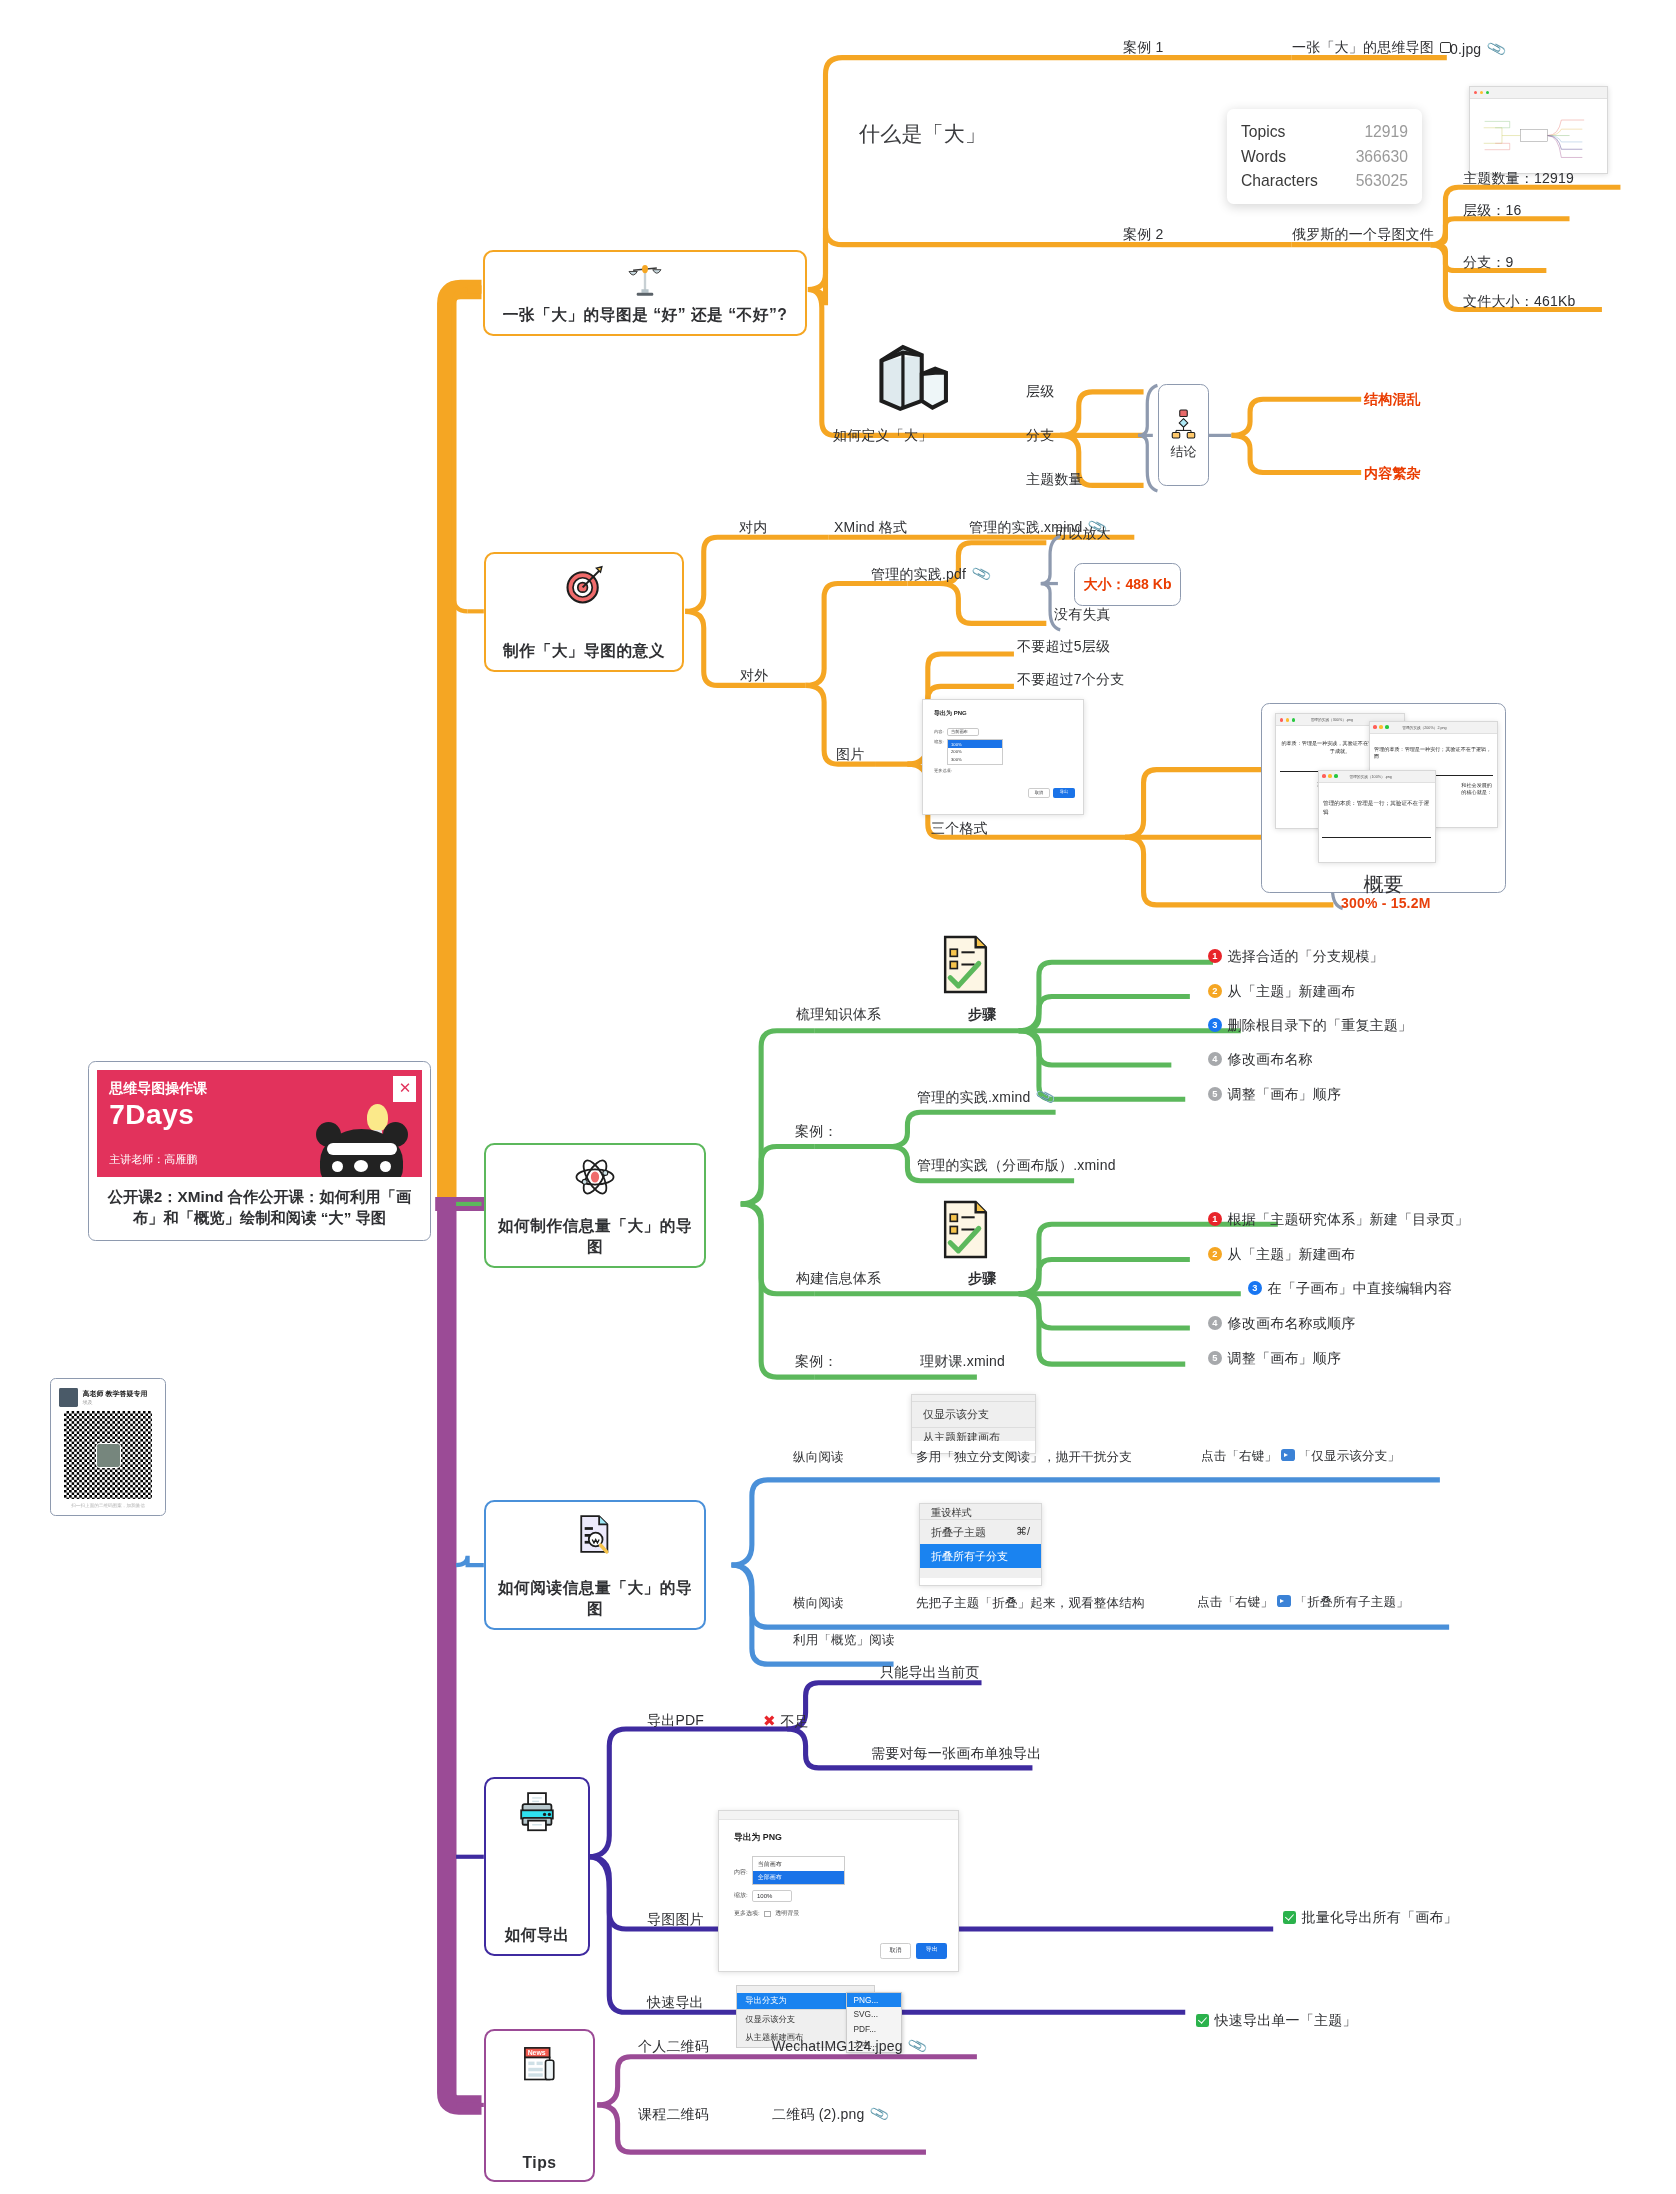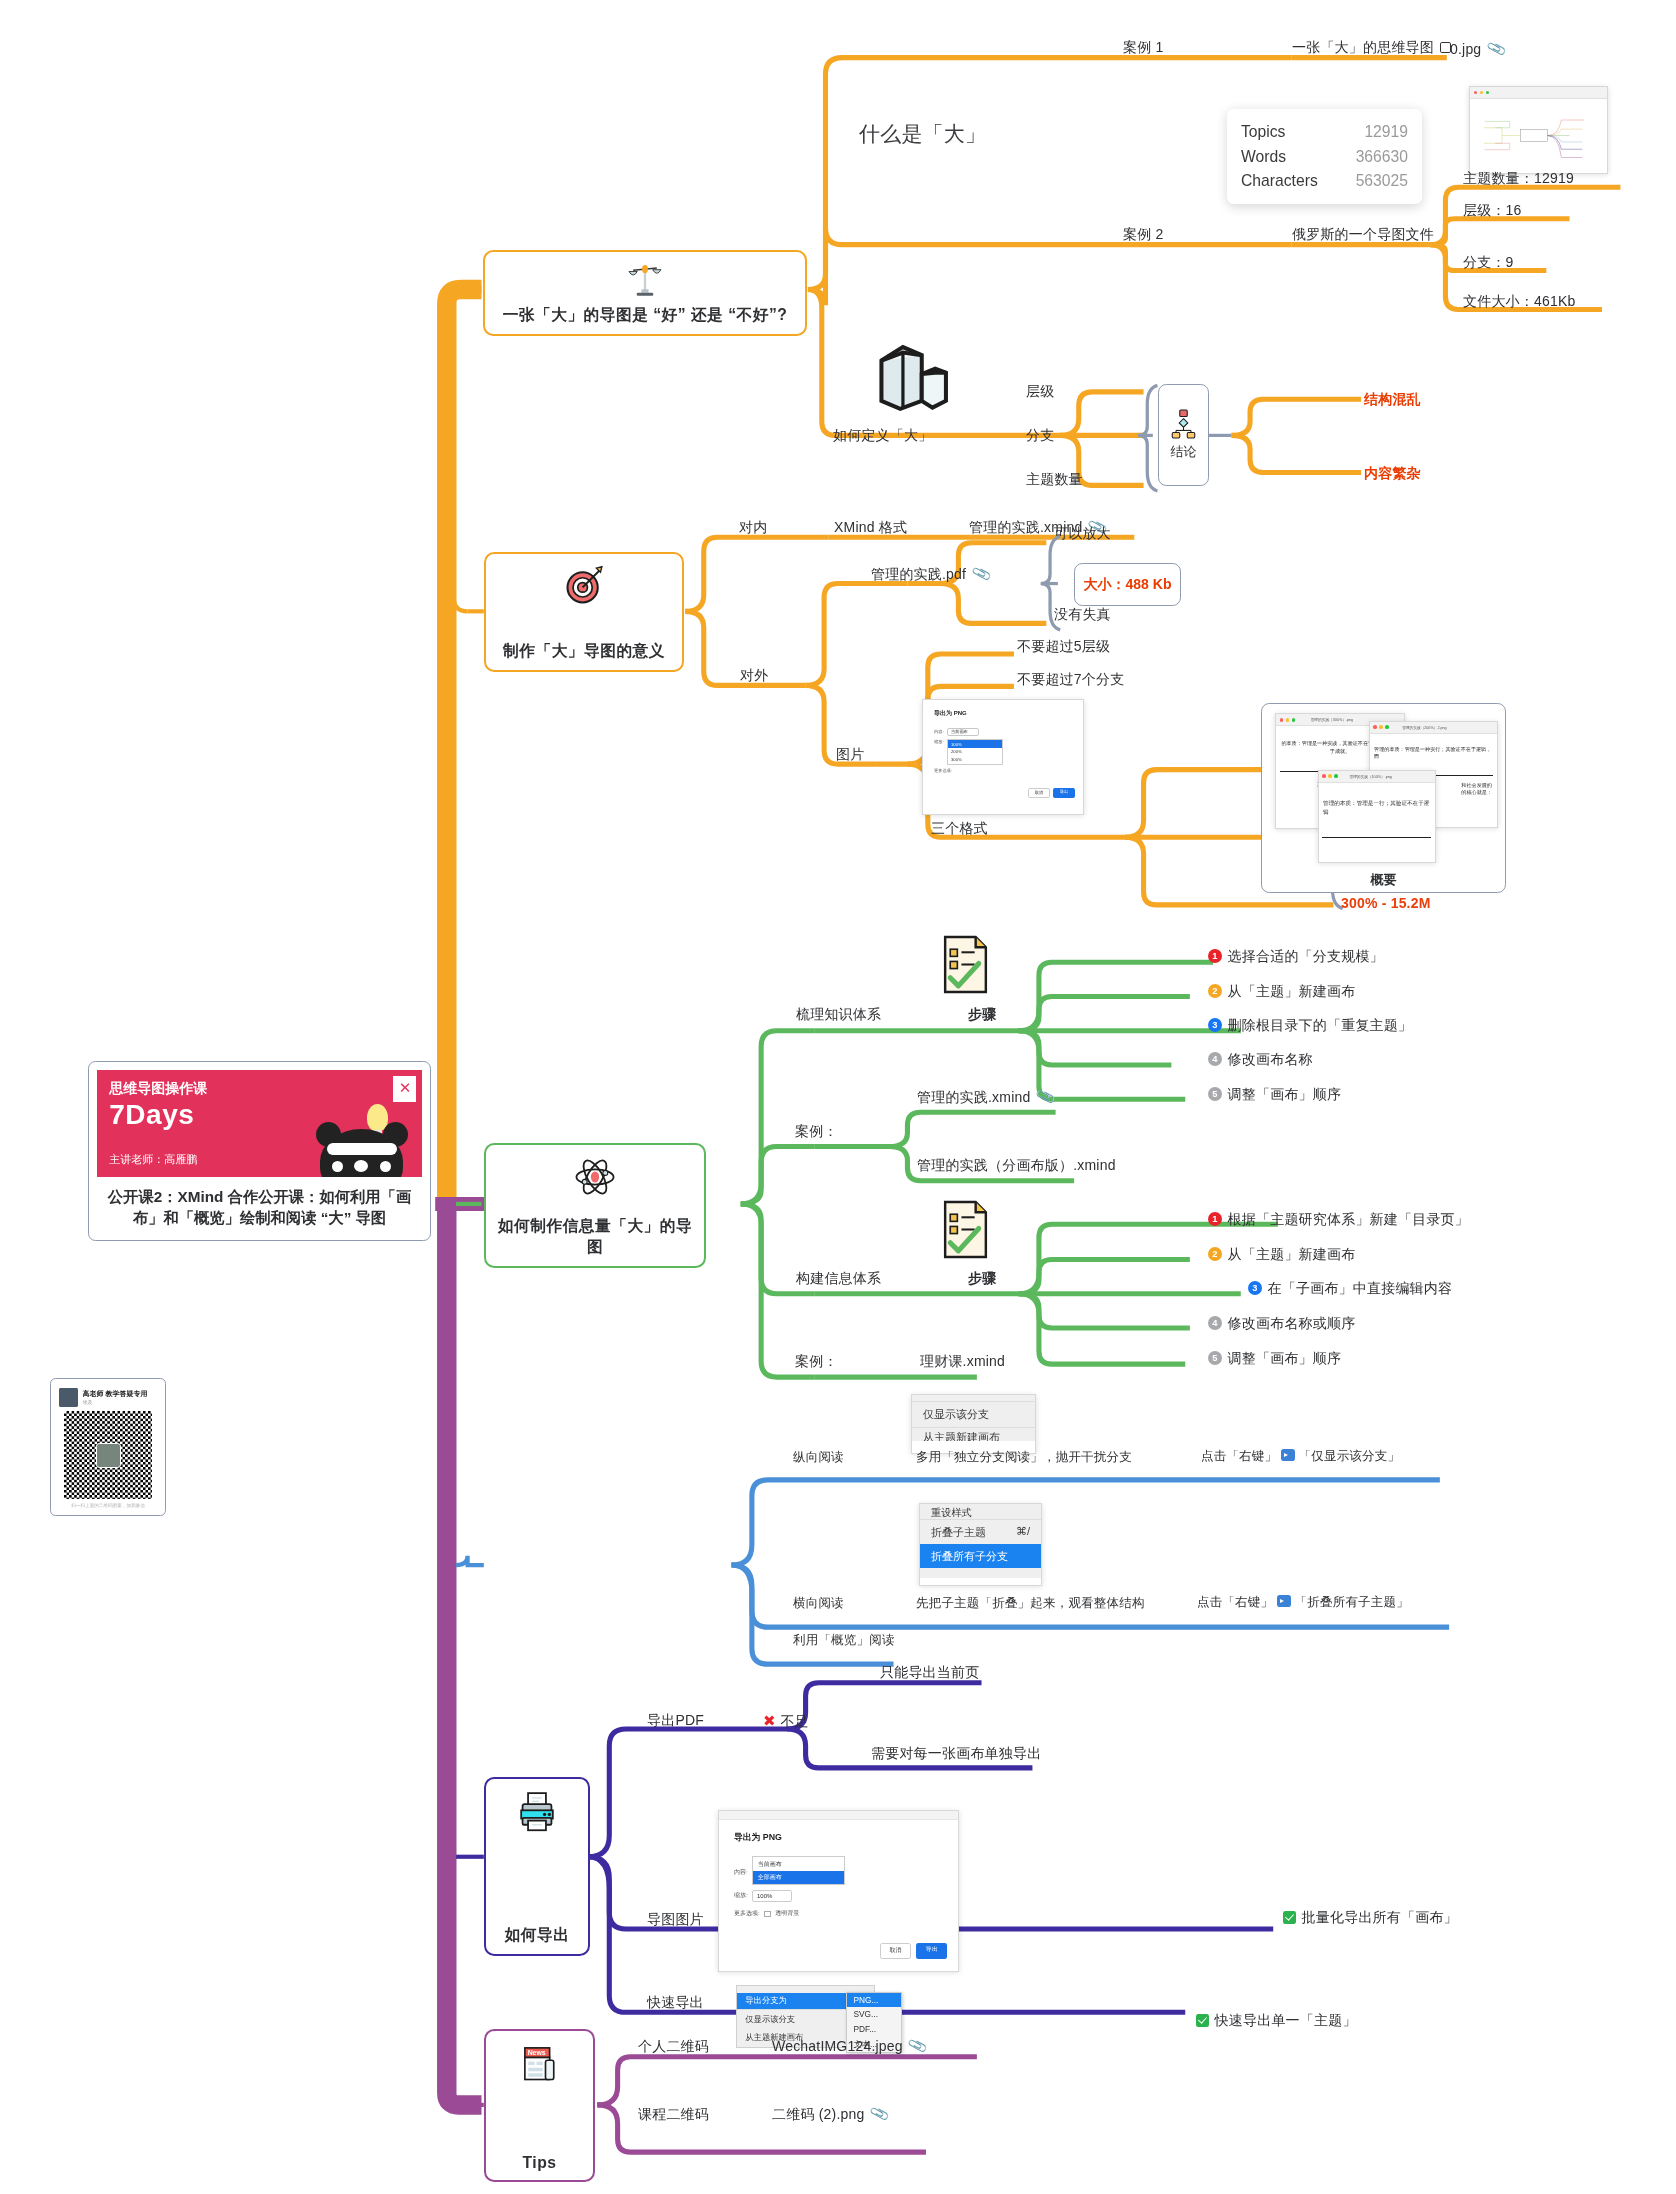--- a/index.html
+++ b/index.html
@@ -157,21 +157,21 @@
   #qrcard .qavatar{ width:18.5px;height:18.5px;background:#4a5a68;border-radius:1.4px;}
   #qrcard .qn1{ font-size:7px; font-weight:bold; color:#222;}
   #qrcard .qn2{ font-size:5.1px; color:#9a9a9a;}
   #qrcard .qimg{ width:88px;height:88px;margin:0 auto; background:
       repeating-conic-gradient(#000 0% 25%, #fff 0% 50%) 0 0/5.1px 5.1px; position:relative;}
   #qrcard .qimg:after{content:"";position:absolute;left:32px;top:32px;width:23px;height:23px;background:#76867d;border-radius:3.2px;border:1.4px solid #fff;}
   #qrcard .qcap{ font-size:4.6px; color:#b0b0b0; text-align:center; padding-top:3.7px;}
 
   .imgframe { position:absolute; border:1.4px solid #8e9aaf; border-radius:8.3px;
      background:#fff; padding:6.5px; }
-  .imgframe .cap{ text-align:center; font-size:13px; font-weight:bold; padding-top:3.7px;}
+  .imgframe .cap{ text-align:center; font-size:20px; font-weight:normal; padding-top:3.7px;}
 </style>
 </head>
 <body>
 
 <div id="canvas">
 
   <svg class="links" viewBox="0 0 3620 4738">
 
     <path d="M965,2600 L965,655 q0,-30 30,-30 L1040,625" stroke="#F5A623" stroke-width="42" fill="none" stroke-linecap="butt"></path>
     <path d="M965,2600 L965,4520 q0,26 26,26 L1040,4546" stroke="#9B4B96" stroke-width="42" fill="none"></path>
@@ -549,20 +549,33 @@
 
   <div class="lbl" style="left:1208px; top:1211px;"><span class="badge b1">1</span><span>根据「主题研究体系」新建「目录页」</span></div>
   <div class="lbl" style="left:1208px; top:1246px;"><span class="badge b2">2</span><span>从「主题」新建画布</span></div>
   <div class="lbl" style="left:1208px; top:1280px;padding-left:40px;"><span class="badge b3">3</span><span>在「子画布」中直接编辑内容</span></div>
   <div class="lbl" style="left:1208px; top:1315px;"><span class="badge b4">4</span><span>修改画布名称或顺序</span></div>
   <div class="lbl" style="left:1208px; top:1350px;"><span class="badge b5">5</span><span>调整「画布」顺序</span></div>
 
   <div class="lbl" style="left:795px; top:1353px;">案例：</div>
   <div class="lbl" style="left:920px; top:1353px;">理财课.xmind</div>
 
+  <div class="topicbox" style="left:484px; top:1500px; width:222px; height:130px; border:2.8px solid #4A90D9;">
+    <svg class="ticon" viewBox="0 0 64 64">
+      <path d="M12,6 h26 l12,12 v40 h-38 z" fill="#ece9fb" stroke="#1d1d1d" stroke-width="2.6"></path>
+      <path d="M38,6 v12 h12" fill="#9fe8f5" stroke="#1d1d1d" stroke-width="2.6"></path>
+      <rect x="17" y="22" width="12" height="4" fill="#1d1d1d"></rect>
+      <rect x="17" y="32" width="10" height="4" fill="#1d1d1d"></rect>
+      <rect x="17" y="42" width="10" height="4" fill="#1d1d1d"></rect>
+      <circle cx="33" cy="40" r="10" fill="#fff" stroke="#1d1d1d" stroke-width="2.6"></circle>
+      <path d="M28,40 l2.5,5 l2.5,-5 l2.5,5 l2.5,-5" fill="none" stroke="#1d1d1d" stroke-width="2"></path>
+      <line x1="40" y1="48" x2="49" y2="58" stroke="#f6c44d" stroke-width="5" stroke-linecap="round"></line>
+    </svg>
+    <div class="tname">如何阅读信息量「大」的导图</div>
+  </div>
 
   <div class="shot" style="left:911px; top:1394px; width:125px; height:60px;">
     <div style="height:7.4px;background:#f0f0f0;border-bottom:0.5px solid #ddd"></div>
     <div style="background:#efefef;font-size:11px;color:#3a3a3a;padding:4.6px 11px">仅显示该分支</div>
     <div style="border-top:0.5px solid #ddd;font-size:11px;color:#3a3a3a;padding:2.8px 11px;background:#efefef;overflow:hidden;height:14px">从主题新建画布</div>
   </div>
 
   <div class="lbl sm" style="left:793px; top:1449px;">纵向阅读</div>
   <div class="lbl sm" style="left:916px; top:1449px;">多用「独立分支阅读」，抛开干扰分支</div>
   <div class="lbl sm" style="left:1201px; top:1448px;">

